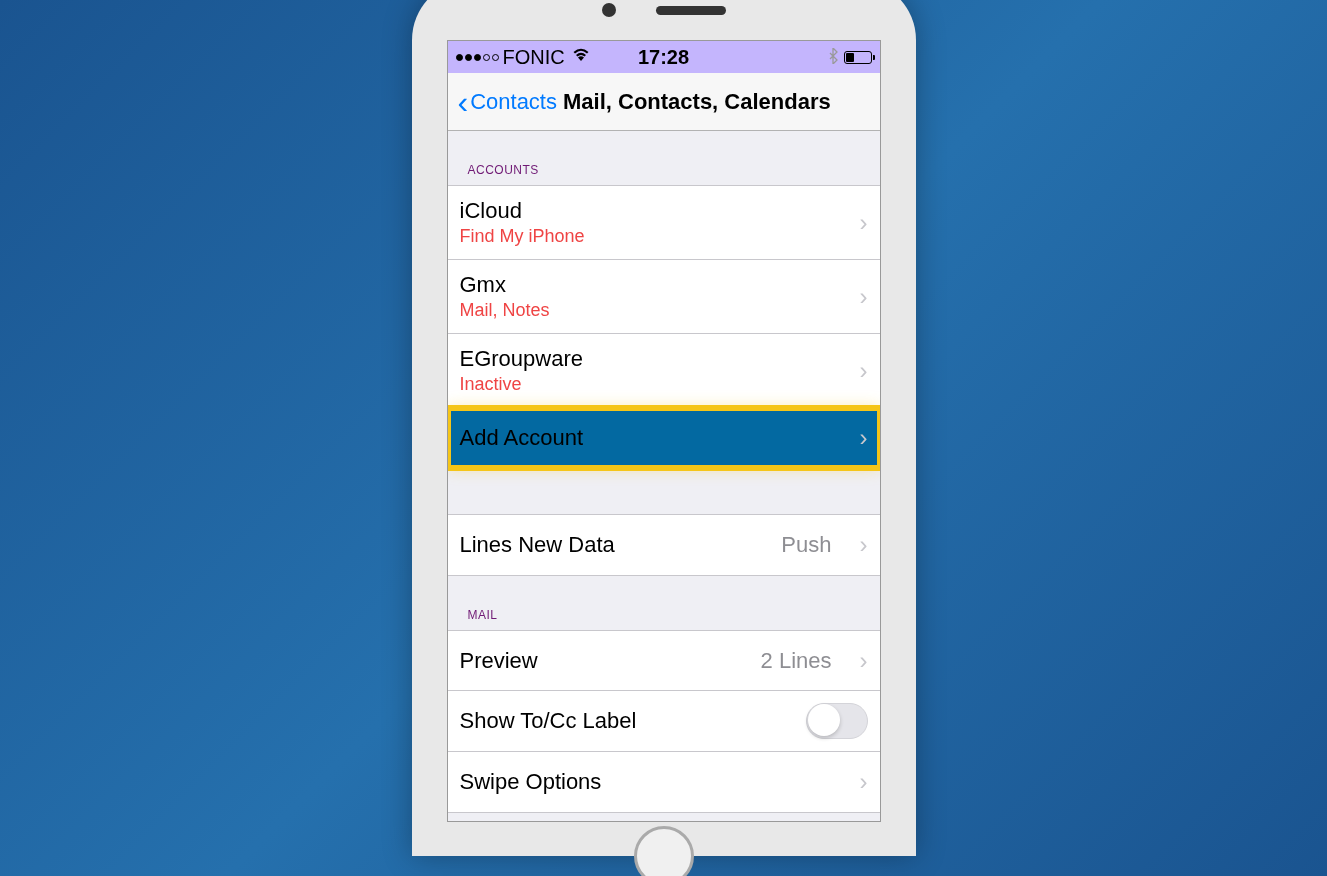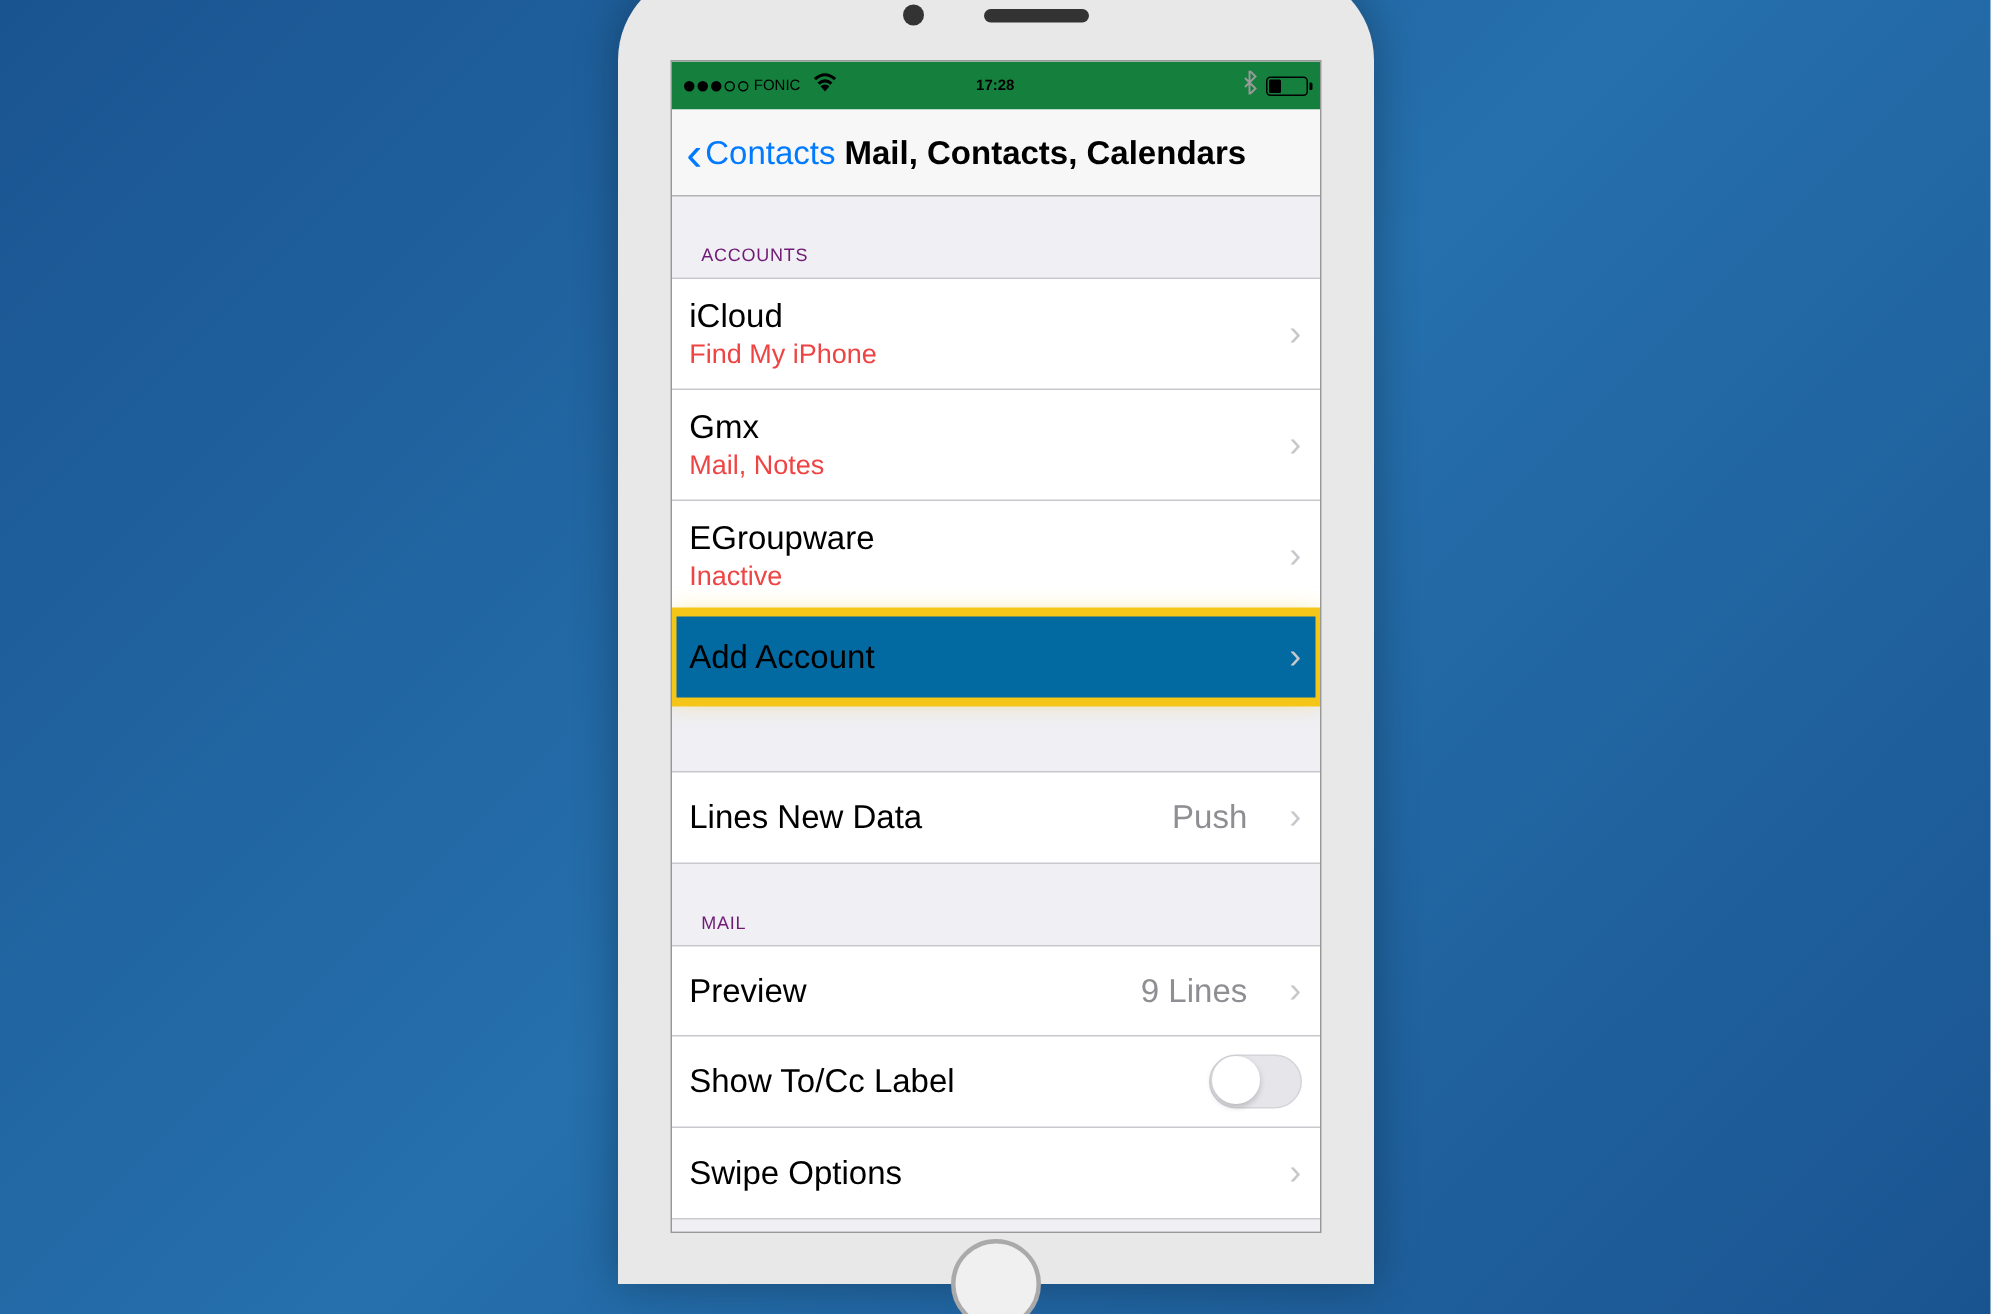--- a/index.html
+++ b/index.html
@@ -56,26 +56,26 @@
       width: 434px;
       height: 782px;
       background: #efeff4;
       border: 1px solid #999;
       overflow: hidden;
       position: relative;
     }
     
     .status-bar {
       height: 32px;
-      background: #15803d;
+      background: #c4b5fd;
       display: flex;
       align-items: center;
       justify-content: space-between;
       padding: 0 8px;
-      font-size: 10px;
+      font-size: 20px;
       font-weight: 500;
       color: #000;
     }
     
     .status-left {
       display: flex;
       align-items: center;
       gap: 4px;
     }
     
@@ -392,21 +392,21 @@
           </div>
         </div>
       </div>
 
       <div class="section-header" style="padding-top:32px;">MAIL</div>
 
       <div class="list-group">
         <div class="list-item">
           <span class="item-title">Preview</span>
           <div class="item-right">
-            <span class="item-value">9 Lines</span>
+            <span class="item-value">2 Lines</span>
             <span class="chevron">›</span>
           </div>
         </div>
 
         <div class="list-item">
           <span class="item-title">Show To/Cc Label</span>
           <div class="toggle">
             <div class="toggle-knob"></div>
           </div>
         </div>

